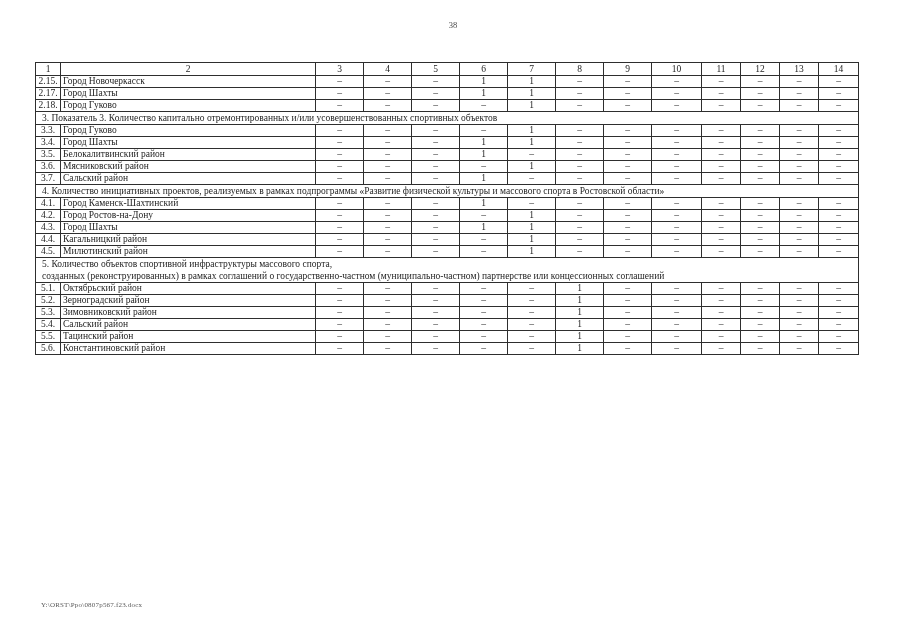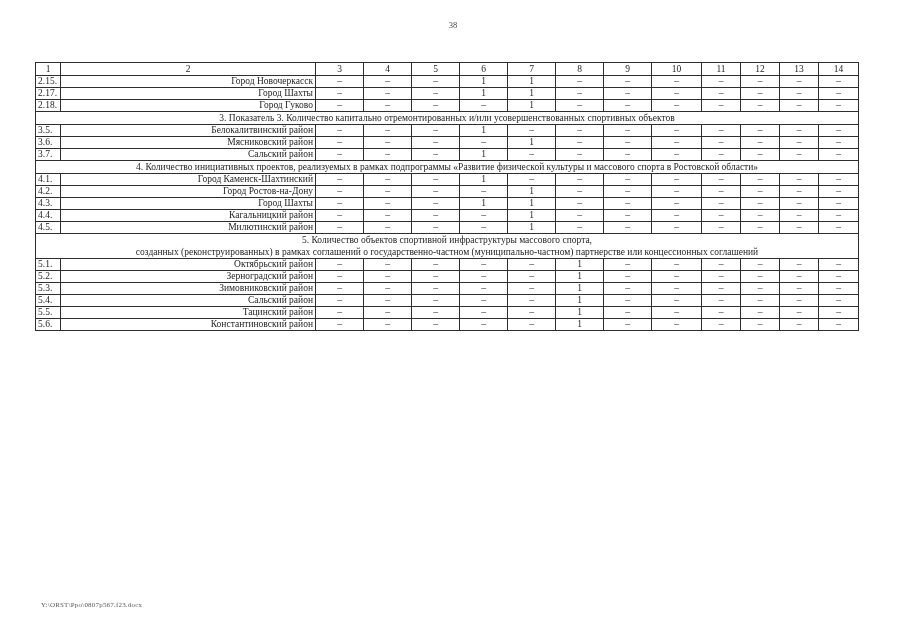--- a/index.html
+++ b/index.html
@@ -40,25 +40,25 @@
     padding: 0 2px;
     overflow: hidden;
     white-space: nowrap;
     color: #242424;
   }
   tr.header-row td {
     height: 12px;
     text-align: center;
     font-size: 9.5px;
   }
-  td.idx-cell { text-align: left; }
-  td.name-cell { text-align: right; padding-left: 4px; }
+  td.idx-cell { text-align: center; }
+  td.name-cell { text-align: left; padding-left: 4px; }
   td.val-cell { text-align: center; color: #3a3a3a; }
   tr.section-row td {
-    text-align: center;
+    text-align: left;
     white-space: normal;
     line-height: 12px;
     padding: 0 6px;
   }
   .footer-path {
     position: absolute;
     top: 601px;
     left: 41px;
     font-size: 7px;
     color: #5a5a5a;
@@ -151,20 +151,52 @@
         <td class="val-cell">–</td>
         <td class="val-cell">–</td>
         <td class="val-cell">–</td>
       </tr>
       <tr class="section-row">
         <td colspan="14">
           <div>3. Показатель 3. Количество капитально отремонтированных и/или усовершенствованных спортивных объектов</div>
         </td>
       </tr>
       <tr>
+        <td class="idx-cell">3.3.</td>
+        <td class="name-cell">Город Гуково</td>
+        <td class="val-cell">–</td>
+        <td class="val-cell">–</td>
+        <td class="val-cell">–</td>
+        <td class="val-cell">–</td>
+        <td class="val-cell">1</td>
+        <td class="val-cell">–</td>
+        <td class="val-cell">–</td>
+        <td class="val-cell">–</td>
+        <td class="val-cell">–</td>
+        <td class="val-cell">–</td>
+        <td class="val-cell">–</td>
+        <td class="val-cell">–</td>
+      </tr>
+      <tr>
+        <td class="idx-cell">3.4.</td>
+        <td class="name-cell">Город Шахты</td>
+        <td class="val-cell">–</td>
+        <td class="val-cell">–</td>
+        <td class="val-cell">–</td>
+        <td class="val-cell">1</td>
+        <td class="val-cell">1</td>
+        <td class="val-cell">–</td>
+        <td class="val-cell">–</td>
+        <td class="val-cell">–</td>
+        <td class="val-cell">–</td>
+        <td class="val-cell">–</td>
+        <td class="val-cell">–</td>
+        <td class="val-cell">–</td>
+      </tr>
+      <tr>
         <td class="idx-cell">3.5.</td>
         <td class="name-cell">Белокалитвинский район</td>
         <td class="val-cell">–</td>
         <td class="val-cell">–</td>
         <td class="val-cell">–</td>
         <td class="val-cell">1</td>
         <td class="val-cell">–</td>
         <td class="val-cell">–</td>
         <td class="val-cell">–</td>
         <td class="val-cell">–</td>

